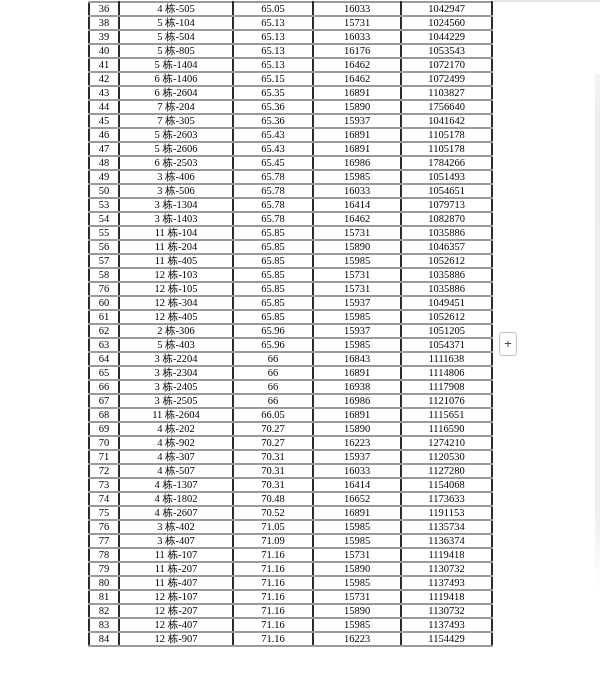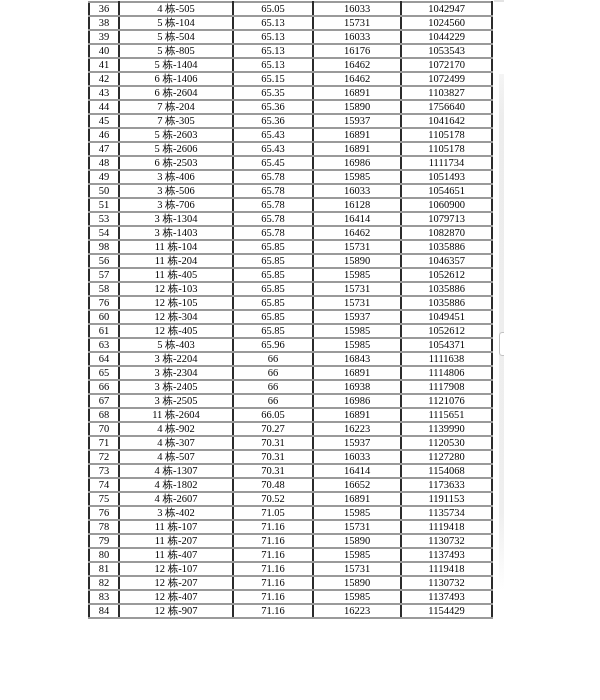--- a/index.html
+++ b/index.html
@@ -2,21 +2,21 @@
 <html><head>
 <meta charset="utf-8">
 <style>
   html, body {
     margin: 0;
     padding: 0;
     background: #ffffff;
   }
   .page {
     position: relative;
-    width: 504px;
+    width: 600px;
     height: 700px;
     background: #ffffff;
     overflow: hidden;
     font-family: "Liberation Serif", "DejaVu Serif", serif;
   }
   .topline {
     position: absolute;
     left: 494px;
     top: 0;
     width: 106px;
@@ -180,59 +180,52 @@
             <td>5 栋-2606</td>
             <td>65.43</td>
             <td>16891</td>
             <td>1105178</td>
           </tr>
           <tr>
             <td>48</td>
             <td>6 栋-2503</td>
             <td>65.45</td>
             <td>16986</td>
-            <td>1111734</td>
+            <td>1784266</td>
           </tr>
           <tr>
             <td>49</td>
             <td>3 栋-406</td>
             <td>65.78</td>
             <td>15985</td>
             <td>1051493</td>
           </tr>
           <tr>
             <td>50</td>
             <td>3 栋-506</td>
             <td>65.78</td>
             <td>16033</td>
             <td>1054651</td>
           </tr>
           <tr>
-            <td>51</td>
-            <td>3 栋-706</td>
-            <td>65.78</td>
-            <td>16128</td>
-            <td>1060900</td>
-          </tr>
-          <tr>
             <td>53</td>
             <td>3 栋-1304</td>
             <td>65.78</td>
             <td>16414</td>
             <td>1079713</td>
           </tr>
           <tr>
             <td>54</td>
             <td>3 栋-1403</td>
             <td>65.78</td>
             <td>16462</td>
             <td>1082870</td>
           </tr>
           <tr>
-            <td>98</td>
+            <td>55</td>
             <td>11 栋-104</td>
             <td>65.85</td>
             <td>15731</td>
             <td>1035886</td>
           </tr>
           <tr>
             <td>56</td>
             <td>11 栋-204</td>
             <td>65.85</td>
             <td>15890</td>
@@ -265,20 +258,27 @@
             <td>65.85</td>
             <td>15937</td>
             <td>1049451</td>
           </tr>
           <tr>
             <td>61</td>
             <td>12 栋-405</td>
             <td>65.85</td>
             <td>15985</td>
             <td>1052612</td>
+          </tr>
+          <tr>
+            <td>62</td>
+            <td>2 栋-306</td>
+            <td>65.96</td>
+            <td>15937</td>
+            <td>1051205</td>
           </tr>
           <tr>
             <td>63</td>
             <td>5 栋-403</td>
             <td>65.96</td>
             <td>15985</td>
             <td>1054371</td>
           </tr>
           <tr>
             <td>64</td>
@@ -309,25 +309,32 @@
             <td>1121076</td>
           </tr>
           <tr>
             <td>68</td>
             <td>11 栋-2604</td>
             <td>66.05</td>
             <td>16891</td>
             <td>1115651</td>
           </tr>
           <tr>
+            <td>69</td>
+            <td>4 栋-202</td>
+            <td>70.27</td>
+            <td>15890</td>
+            <td>1116590</td>
+          </tr>
+          <tr>
             <td>70</td>
             <td>4 栋-902</td>
             <td>70.27</td>
             <td>16223</td>
-            <td>1139990</td>
+            <td>1274210</td>
           </tr>
           <tr>
             <td>71</td>
             <td>4 栋-307</td>
             <td>70.31</td>
             <td>15937</td>
             <td>1120530</td>
           </tr>
           <tr>
             <td>72</td>
@@ -358,20 +365,27 @@
             <td>1191153</td>
           </tr>
           <tr>
             <td>76</td>
             <td>3 栋-402</td>
             <td>71.05</td>
             <td>15985</td>
             <td>1135734</td>
           </tr>
           <tr>
+            <td>77</td>
+            <td>3 栋-407</td>
+            <td>71.09</td>
+            <td>15985</td>
+            <td>1136374</td>
+          </tr>
+          <tr>
             <td>78</td>
             <td>11 栋-107</td>
             <td>71.16</td>
             <td>15731</td>
             <td>1119418</td>
           </tr>
           <tr>
             <td>79</td>
             <td>11 栋-207</td>
             <td>71.16</td>

